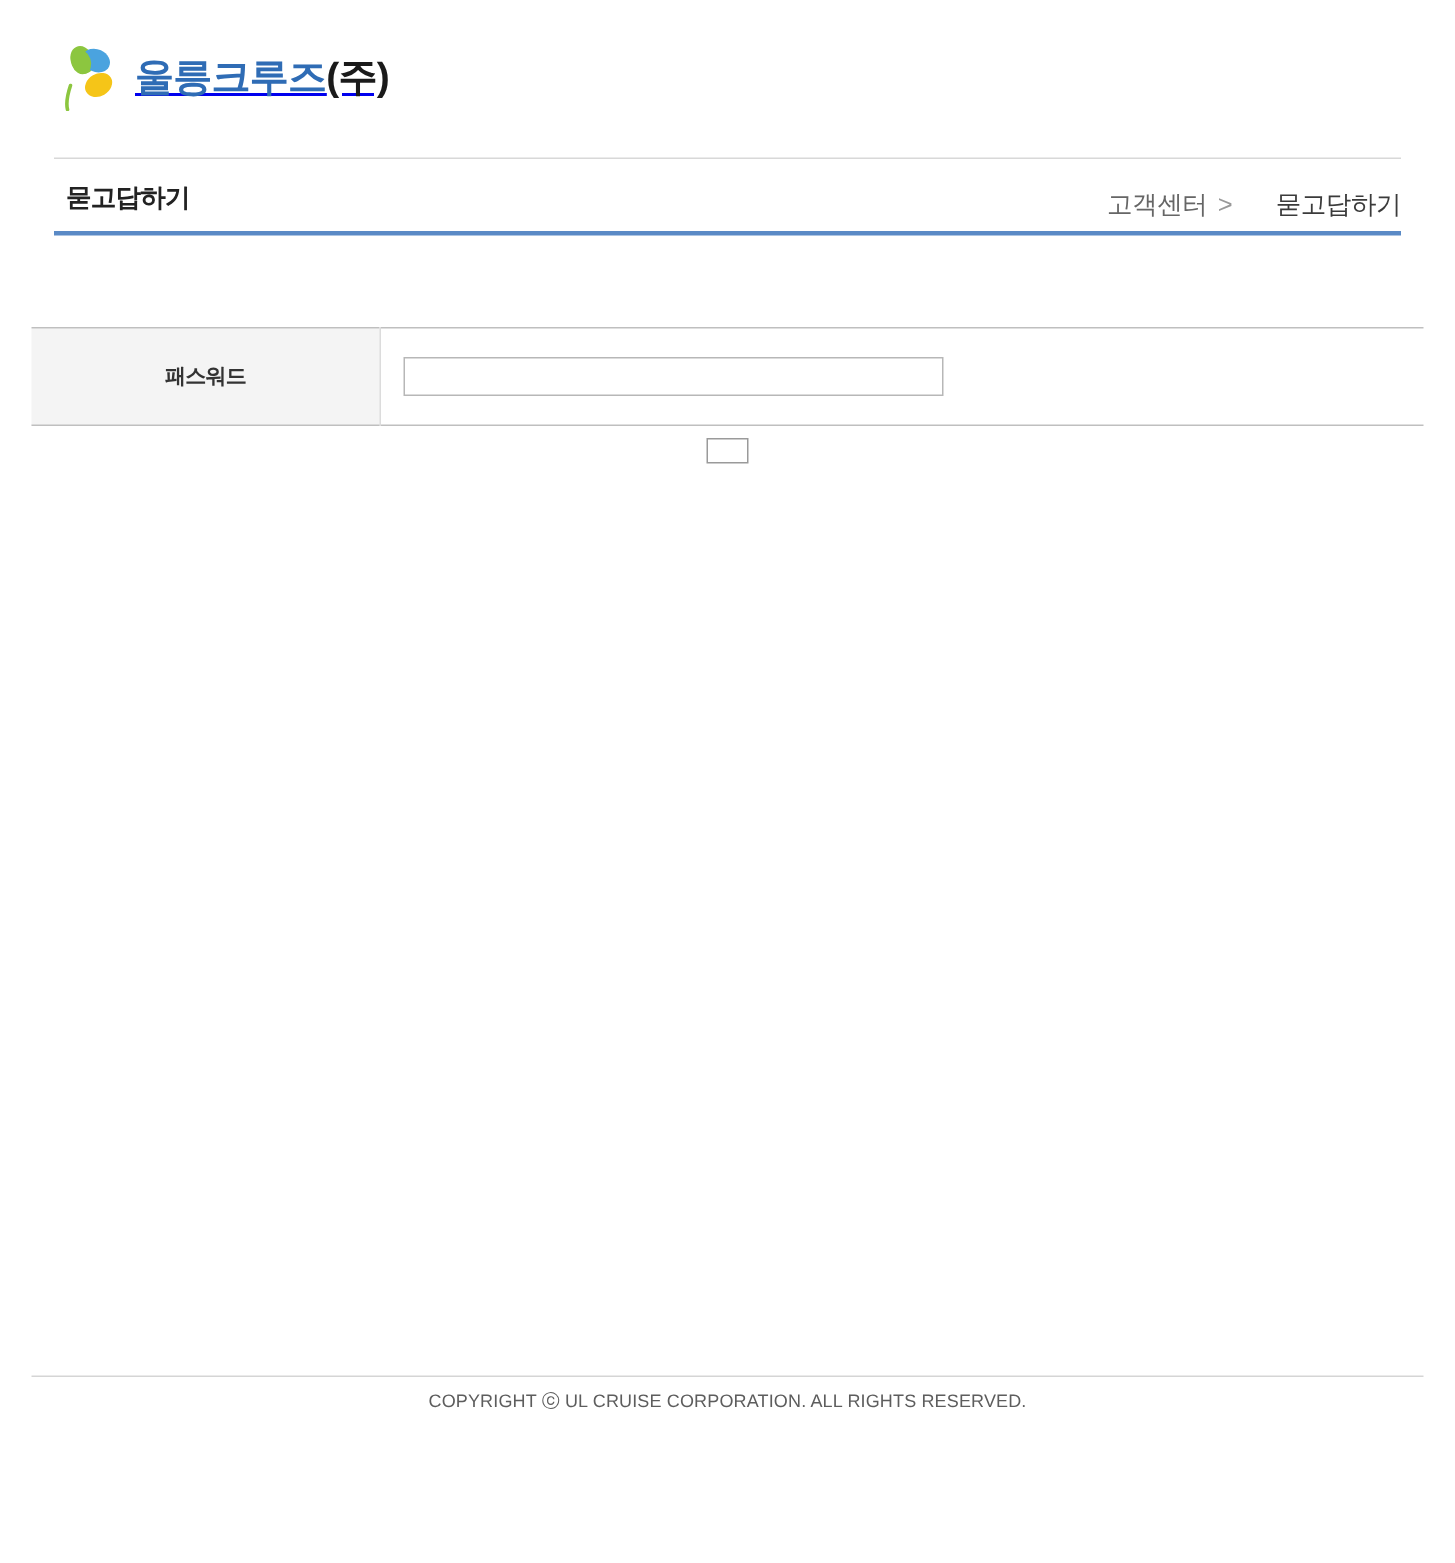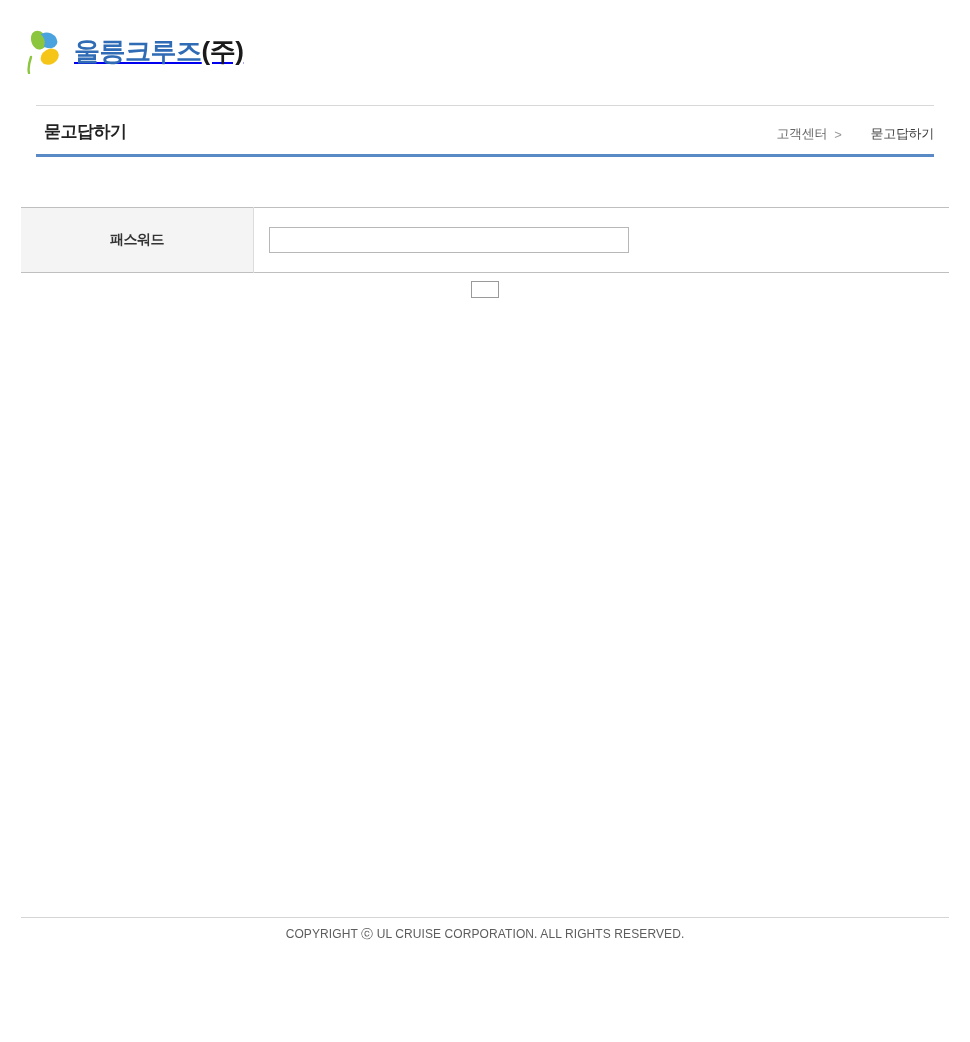--- a/index.html
+++ b/index.html
@@ -17,21 +17,21 @@
   }
 
   
   .header {
     position: relative;
     height: 105px;
     box-sizing: border-box;
   }
   .logo-wrap {
     position: absolute;
-    left: 22px;
+    left: 38px;
     top: 28px;
     display: flex;
     align-items: center;
     gap: 10px;
   }
   .logo-mark {
     width: 42px;
     height: 46px;
     position: relative;
     flex: none;
@@ -61,36 +61,36 @@
     top: 14px;
     font-size: 17px;
     font-weight: bold;
     color: #222222;
     letter-spacing: -0.5px;
   }
   .breadcrumb {
     position: absolute;
     right: 0px;
     top: 19px;
-    font-size: 13px;
+    font-size: 17px;
     color: #666666;
     letter-spacing: -0.3px;
     display: flex;
     align-items: center;
     gap: 7px;
   }
   .breadcrumb .crumb-sep { color: #999999; }
   .breadcrumb .crumb-last {
     color: #3b3b3b;
     margin-left: 22px;
   }
 
   
   .content {
-    margin: 0 21px;
+    margin: 11px 21px;
     padding-top: 50px;
   }
   .pw-table {
     width: 928px;
     border-collapse: collapse;
     border-top: 1px solid #bfbfbf;
     border-bottom: 1px solid #bfbfbf;
     table-layout: fixed;
   }
   .pw-table td {

